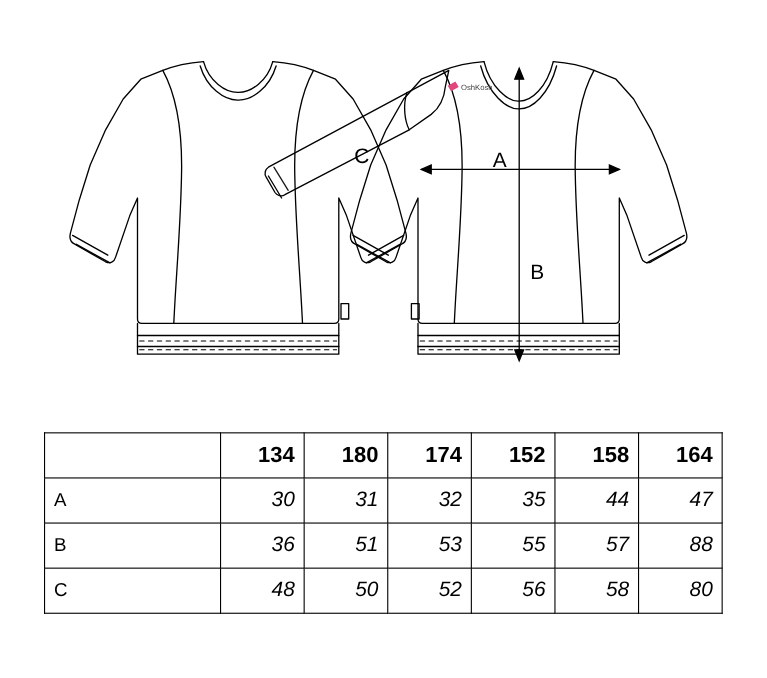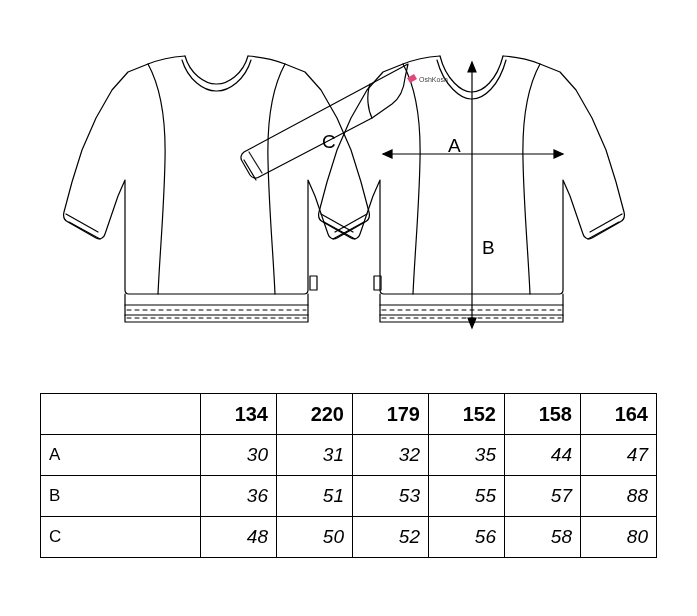--- a/index.html
+++ b/index.html
@@ -231,22 +231,22 @@
         <col class="col-size">
         <col class="col-size">
       <col class="col-size">
         <col class="col-size">
         <col class="col-size">
     </colgroup>
     <thead>
       <tr>
         <th class="corner"></th>
         <th>134</th>
-        <th>220</th>
-        <th>179</th>
+        <th>180</th>
+        <th>174</th>
         <th>152</th>
         <th>158</th>
         <th>164</th>
       </tr>
     </thead>
     <tbody>
       <tr>
         <td class="rowlabel">A</td>
         <td class="val">30</td>
         <td class="val">31</td>

